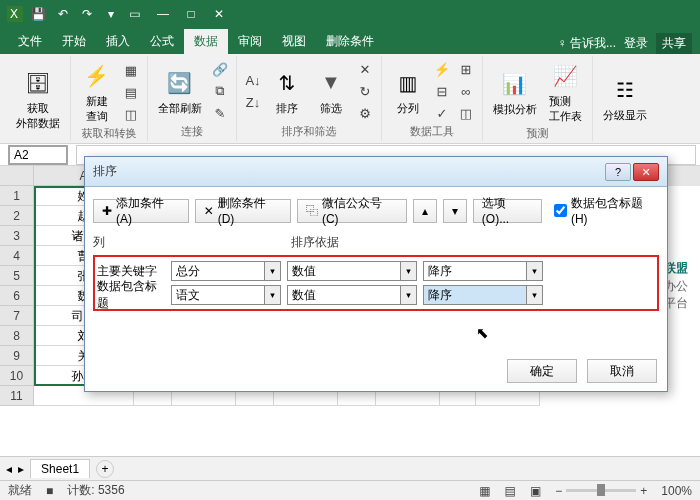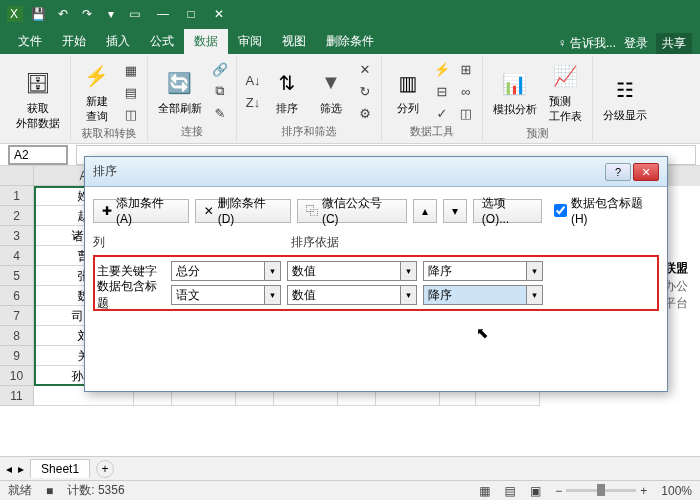--- a/index.html
+++ b/index.html
@@ -62,21 +62,21 @@
 .grid{border:2px solid #d22;padding:2px 2px;margin-bottom:2px}
 .gridrow{display:flex;align-items:center;height:24px;gap:6px}
 .keylabel{width:68px;text-align:left;font-size:12px}
 .combo{height:20px;border:1px solid #888;background:#fff;display:flex;align-items:center;padding:0 4px;position:relative}
 .combo .arrow{position:absolute;right:0;top:0;width:16px;height:18px;border-left:1px solid #888;background:#eee;text-align:center;line-height:18px;font-size:9px}
 .dlg-foot{position:absolute;bottom:8px;right:10px;display:flex;gap:10px}
 .dlg-foot .dbtn{width:70px;justify-content:center}
 .cursor-pointer{position:absolute;font-size:15px;color:#000}
 .watermark{position:absolute;right:12px;top:252px;text-align:right;pointer-events:none}
 .watermark .l1{font-size:22px;font-weight:bold;color:#1162c4}
-.watermark .l1 b{color:#000000}
+.watermark .l1 b{color:#0f766e}
 .watermark .l2{font-size:12px;color:#666}
 svg{display:block}
 </style>
 </head>
 <body>
 
 <div class="titlebar">
   <div class="qat">
     <span class="qat-btn">
         <svg width="16" height="16">
@@ -478,15 +478,23 @@
             <span>数值</span>
             <span class="arrow">▾</span>
           </div>
         <div class="combo" style="width:120px;background:#cde4f7">
             <span>降序</span>
             <span class="arrow">▾</span>
           </div>
       </div>
     </div>
   </div>
+  <div class="dlg-foot">
+    <div class="dbtn">
+        <span>确定</span>
+      </div>
+    <div class="dbtn">
+        <span>取消</span>
+      </div>
+  </div>
 </div>
 
 <div class="cursor-pointer" style="left:476px;top:324px">⬉</div>
 
 </body></html>

